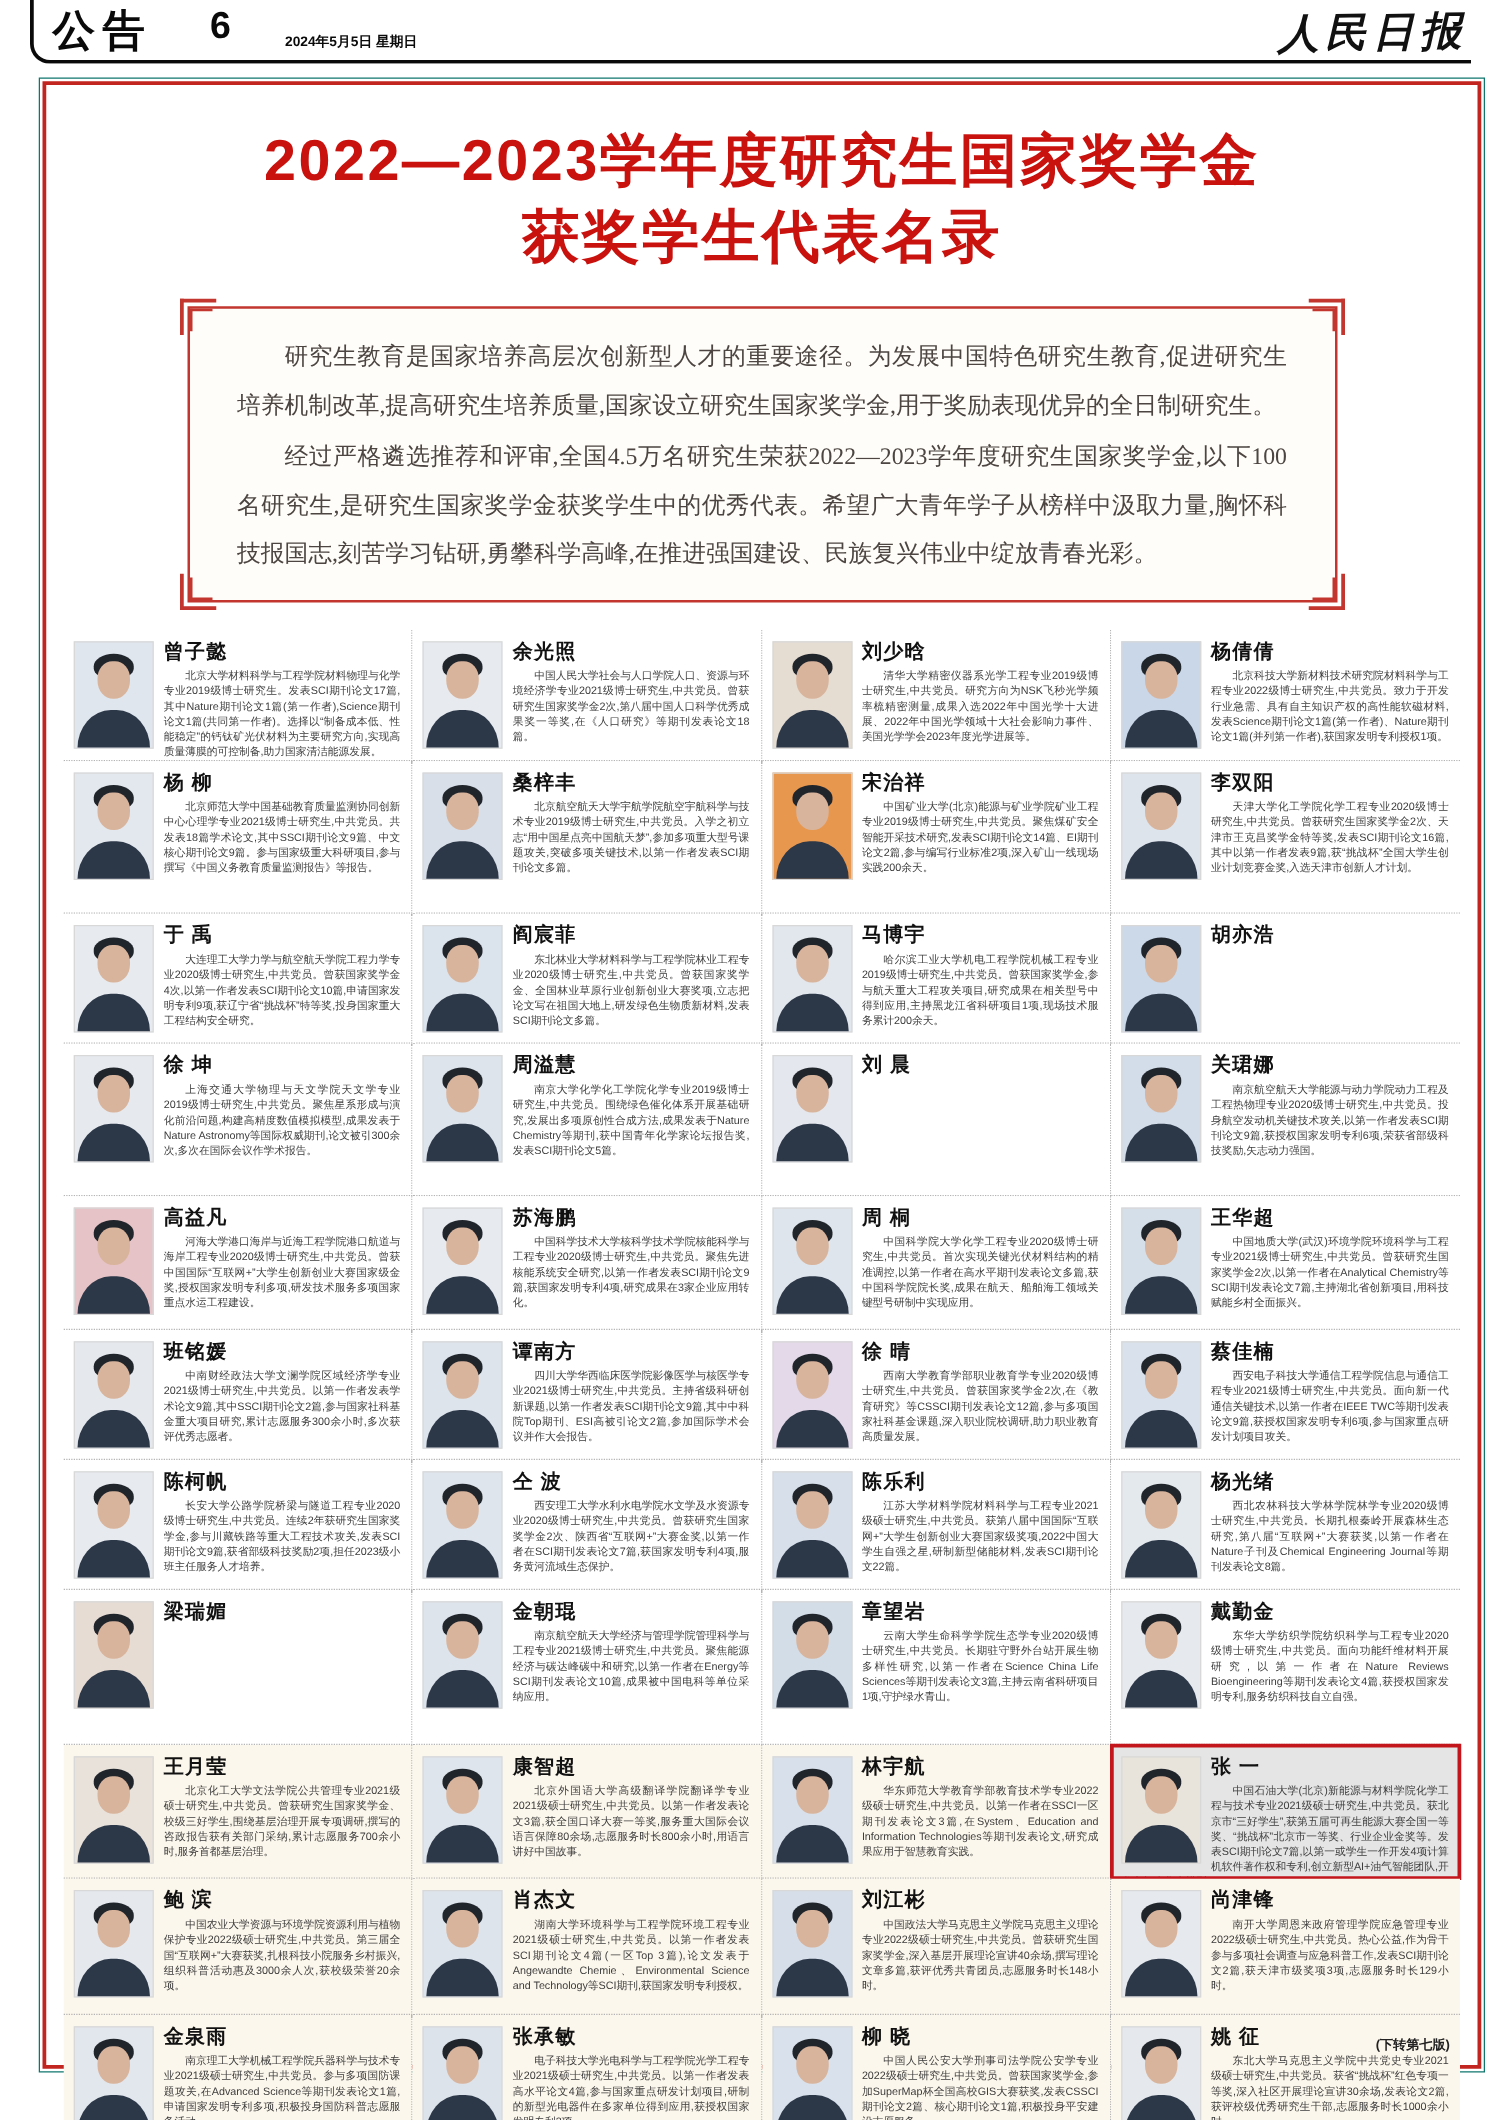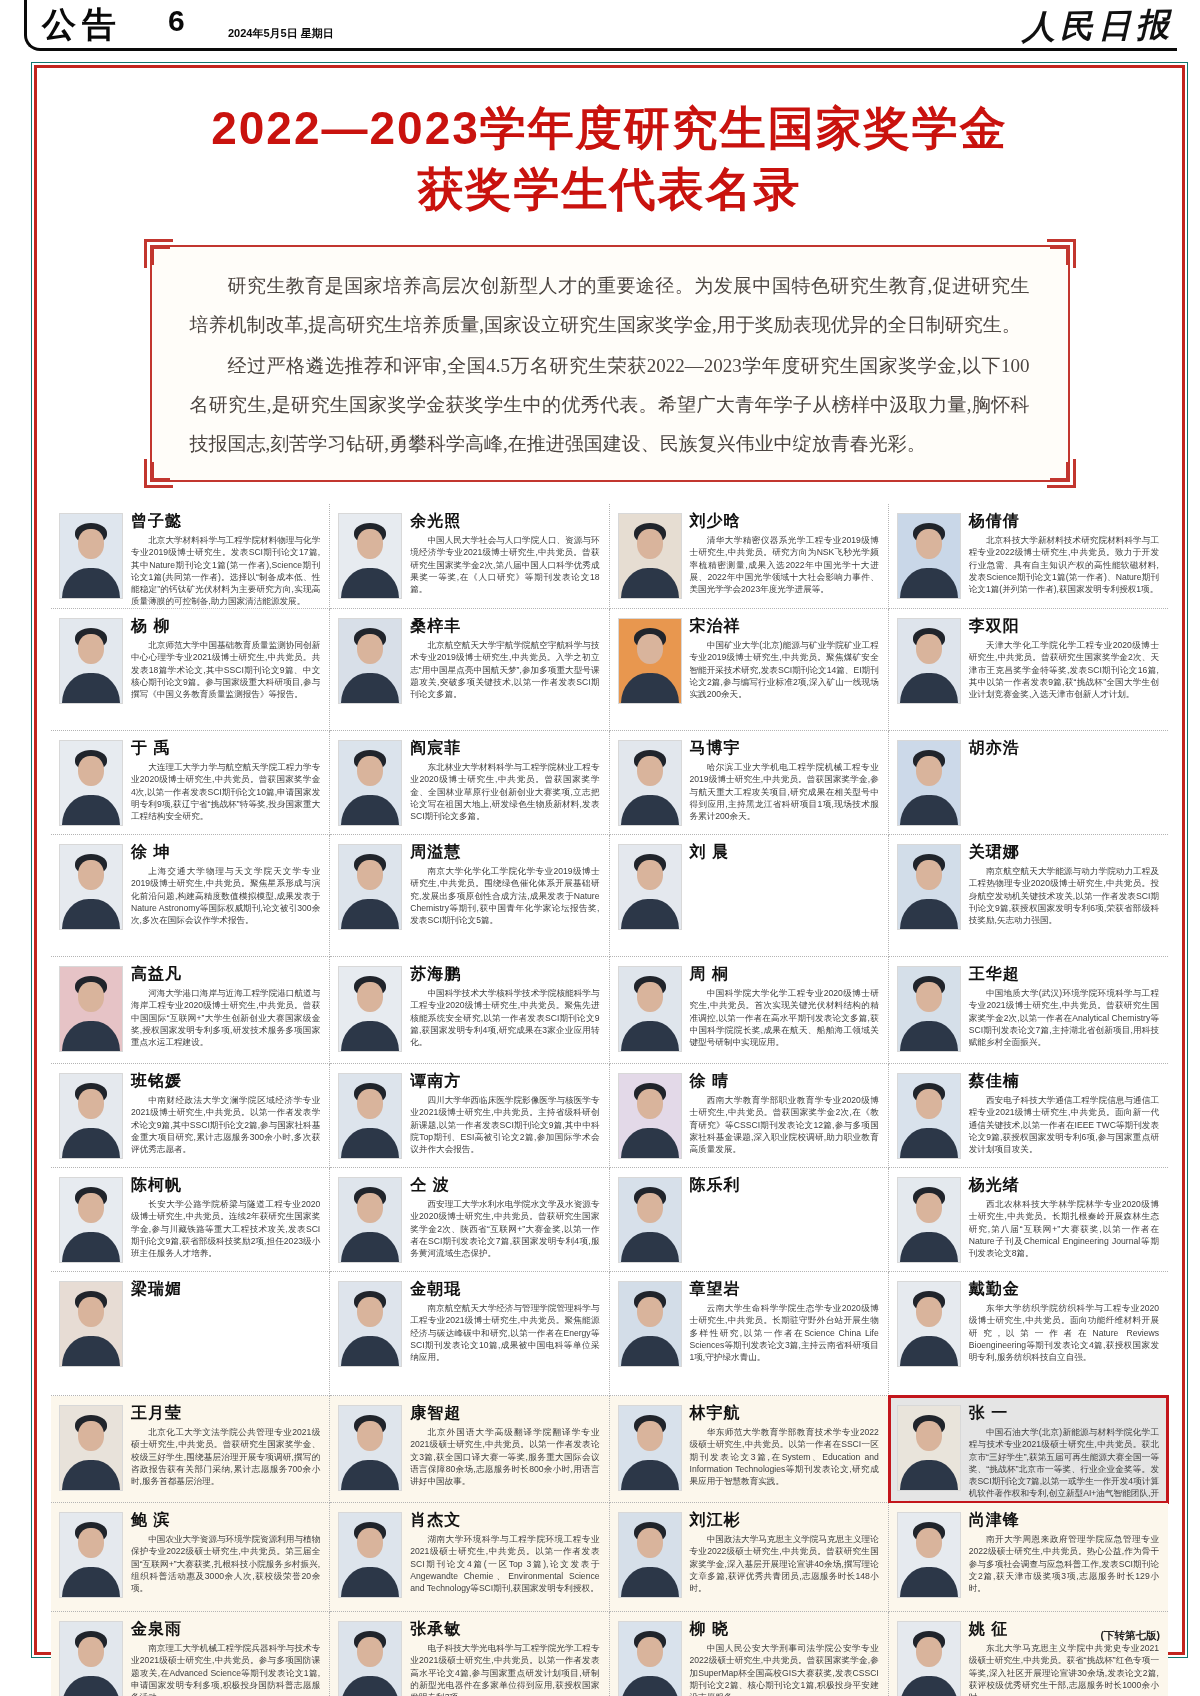--- a/index.html
+++ b/index.html
@@ -317,20 +317,21 @@
           <div class="sname">仝  波</div>
           <div class="sbio">西安理工大学水利水电学院水文学及水资源专业2020级博士研究生,中共党员。曾获研究生国家奖学金2次、陕西省“互联网+”大赛金奖,以第一作者在SCI期刊发表论文7篇,获国家发明专利4项,服务黄河流域生态保护。</div>
         </div>
         <div class="cell col2">
           <div class="photo" style="background:#d7e0ea">
             <div class="hair"></div>
             <div class="head"></div>
             <div class="torso"></div>
           </div>
           <div class="sname">陈乐利</div>
+          <div class="sbio">江苏大学材料学院材料科学与工程专业2021级硕士研究生,中共党员。获第八届中国国际“互联网+”大学生创新创业大赛国家级奖项,2022中国大学生自强之星,研制新型储能材料,发表SCI期刊论文22篇。</div>
         </div>
         <div class="cell col3">
           <div class="photo" style="background:#e4e9ee">
             <div class="hair"></div>
             <div class="head"></div>
             <div class="torso"></div>
           </div>
           <div class="sname">杨光绪</div>
           <div class="sbio">西北农林科技大学林学院林学专业2020级博士研究生,中共党员。长期扎根秦岭开展森林生态研究,第八届“互联网+”大赛获奖,以第一作者在Nature子刊及Chemical Engineering Journal等期刊发表论文8篇。</div>
         </div>

